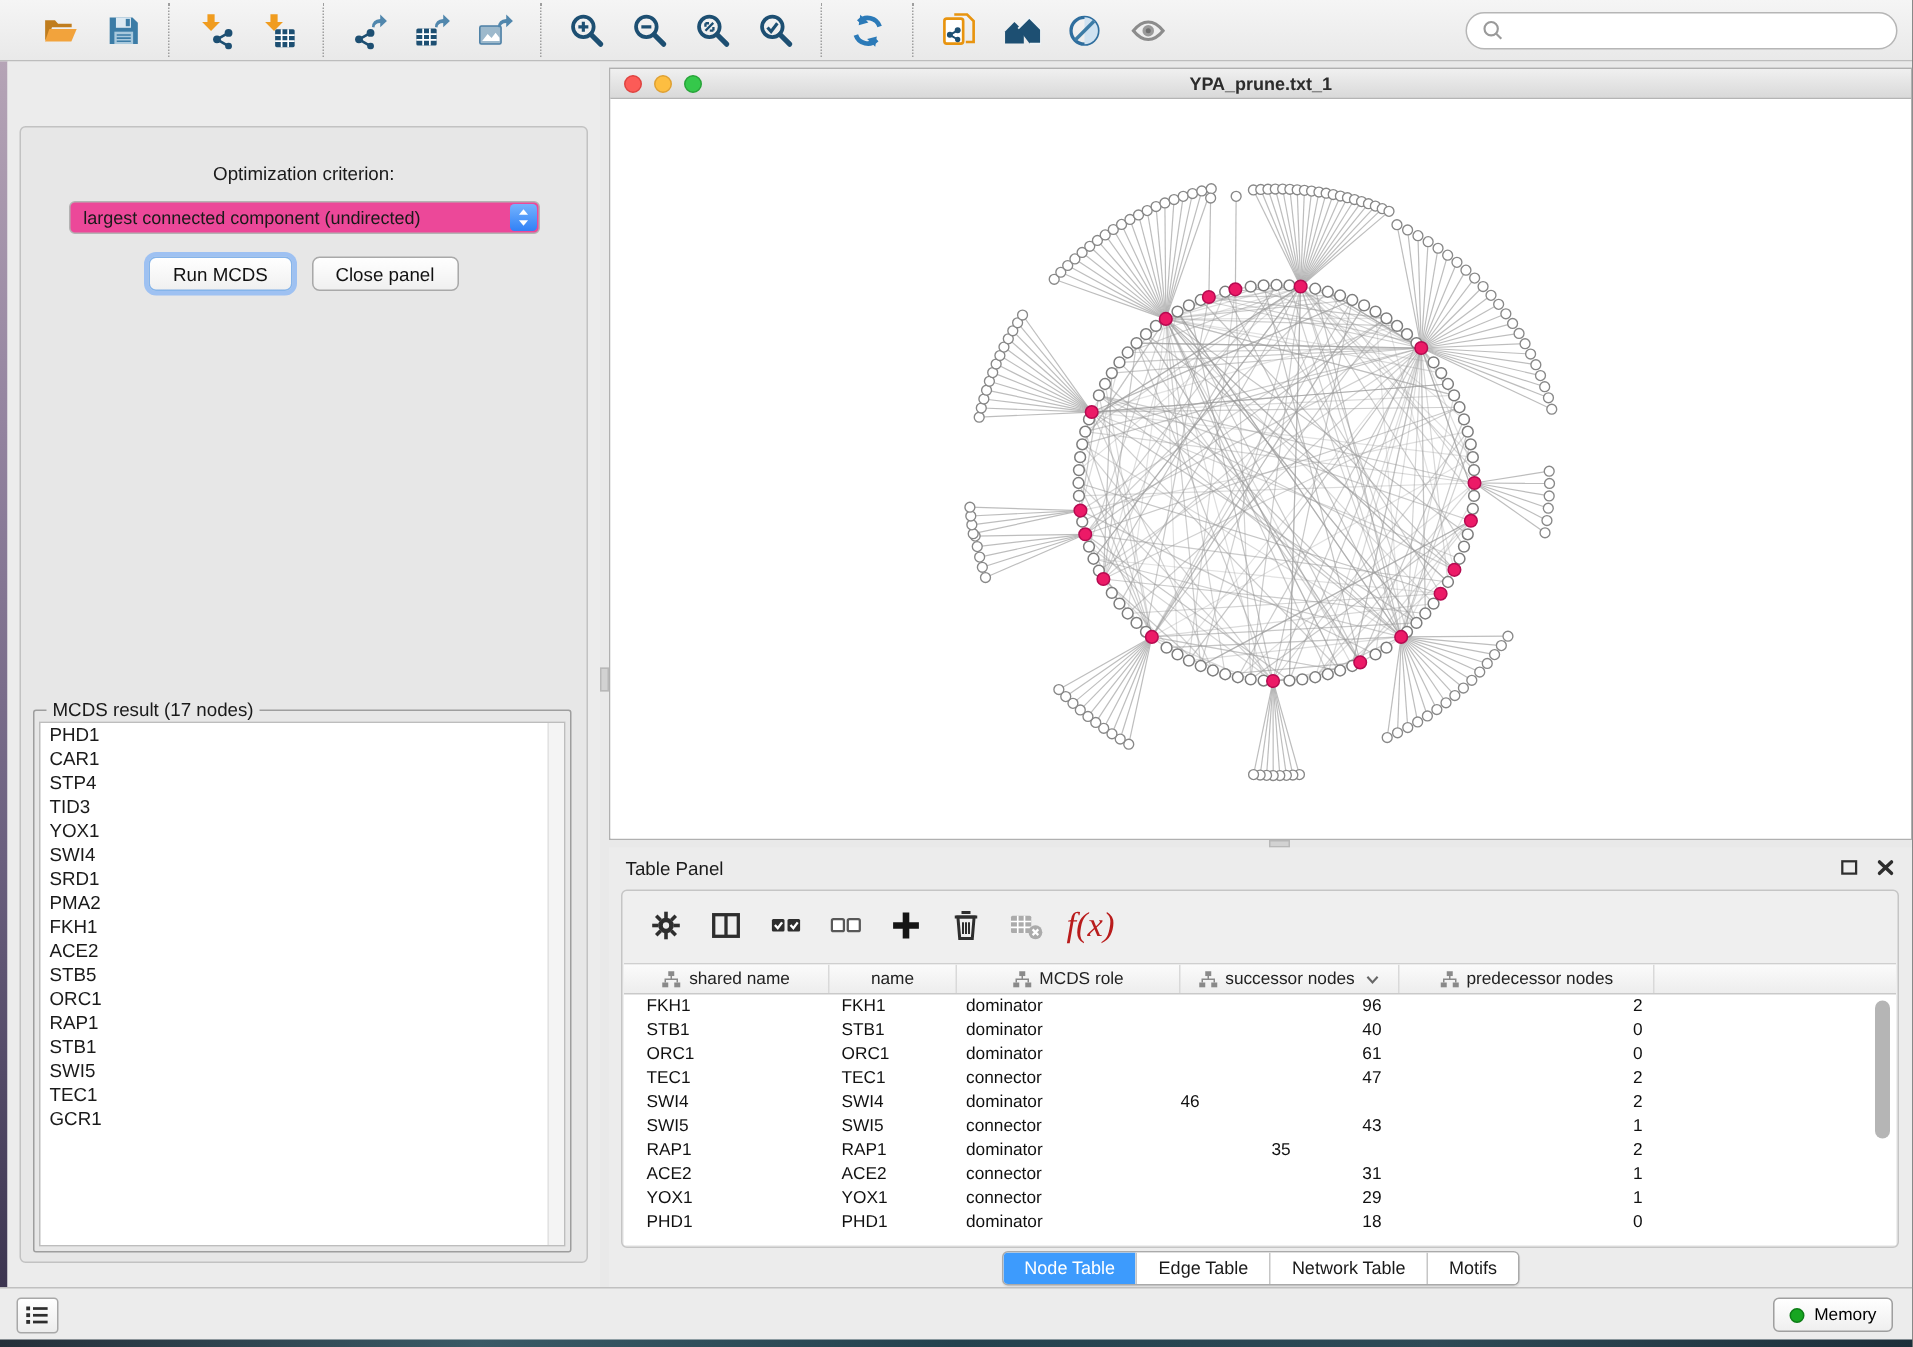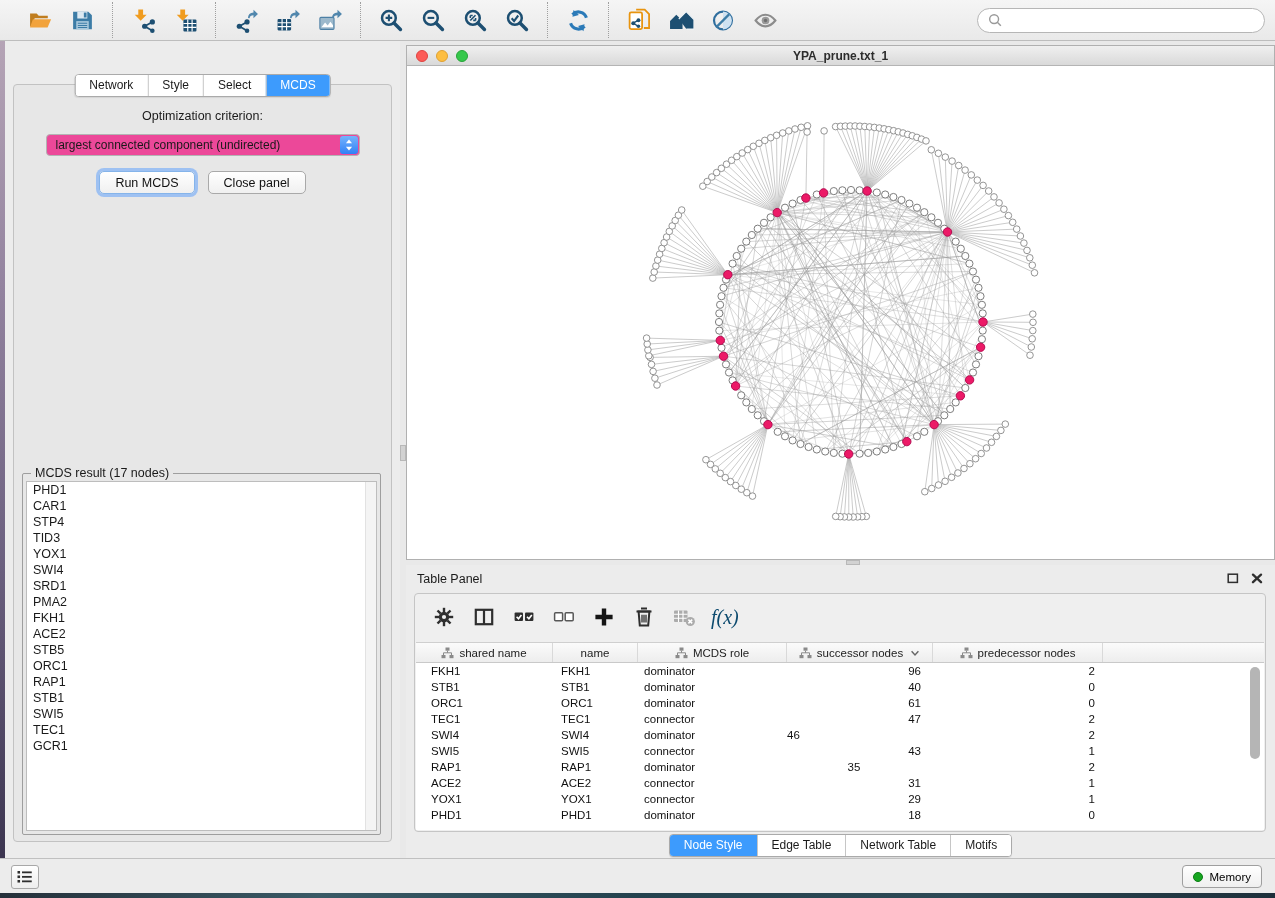--- a/index.html
+++ b/index.html
@@ -82,21 +82,21 @@
   .hub-node  { stroke-width:1; }
   
   .table-panel { position:absolute; left:406px; top:565px; width:869px; height:293px; background:#ececec; }
   .tp-inner { position:absolute; left:8px; right:9px; top:28px; bottom:26px;
     background:#efefef; border:1px solid #c5c5c5; border-radius:4px; }
   .tp-toolbar { height:46px; display:flex; align-items:center; padding:0 14px; gap:10px; }
   .tp-btn { width:30px; height:30px; border:none; background:none; display:flex; align-items:center;
     justify-content:center; cursor:pointer; }
   .tp-btn svg { width:24px; height:24px; }
   .fx-label { font-family:"Liberation Serif","DejaVu Serif",serif; font-style:italic;
-    font-size:20px; color:#0c4a6e; padding-left:2px; }
+    font-size:23px; color:#b91c1c; padding-left:2px; }
   .tp-table { position:absolute; left:1px; right:1px; top:48px; bottom:1px; background:#fff;
     border-top:1px solid #cfcfcf; overflow:hidden; }
   .t-head { display:flex; height:20px; background:linear-gradient(#fbfbfb,#ededed);
     border-bottom:1px solid #c9c9c9; }
   .th { display:flex; align-items:center; justify-content:center; gap:5px;
     border-right:1px solid #d9d9d9; font-size:11.5px; color:#222; cursor:pointer; }
   .th svg.tree { width:13px; height:12px; }
   .th svg.sort { width:10px; height:10px; margin-left:2px; }
   .t-body { position:relative; }
   .tr { display:flex; height:16px; align-items:center; font-size:11.5px; color:#111; cursor:default; }
@@ -317,26 +317,20 @@
             <path d="M11.6 11.6l4 4" stroke="#9a9a9a" stroke-width="1.6"></path>
           </svg>
       </span>
       <input placeholder="" style="">
     </div>
   </div>
 
   <div class="left-strip"></div>
 
   <div class="control-panel">
-    <div class="cp-tabs">
-        <div class="seg">Network</div>
-        <div class="seg">Style</div>
-        <div class="seg">Select</div>
-        <div class="seg active">MCDS</div>
-      </div>
     <div class="cp-content">
       <div class="opt-label">Optimization criterion:</div>
       <div class="dropdown">
         <span>largest connected component (undirected)</span>
         <span class="stepper">
           <svg viewBox="0 0 18 20">
               <path d="M5.6 8L9 3.8 12.4 8z" fill="#fff"></path>
               <path d="M5.6 12L9 16.2 12.4 12z" fill="#fff"></path>
             </svg>
         </span>
@@ -1200,21 +1194,21 @@
               <div class="td" style="width:170px;padding-right:8px;text-align:right">0</div>
             </div>
           </div>
         <div class="tp-scroll">
             <div class="thumb"></div>
           </div>
       </div>
     </div>
     <div class="tp-tabs-row">
       <div class="tp-tabs">
-          <div class="seg active">Node Style</div>
+          <div class="seg active">Node Table</div>
           <div class="seg">Edge Table</div>
           <div class="seg">Network Table</div>
           <div class="seg">Motifs</div>
         </div>
     </div>
   </div>
 
   <div class="status-bar">
     <button class="list-btn">
       <span style="display:flex;">

